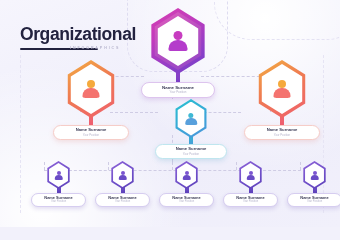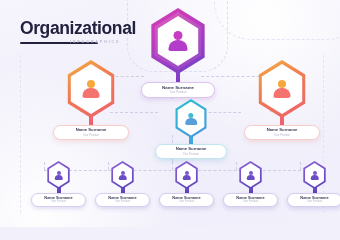--- a/index.html
+++ b/index.html
@@ -26,21 +26,21 @@
   .bg-dash-2 {
     position:absolute; left:214px; top:-34px; width:150px; height:74px;
     border:1px dashed #e4e2f3; border-radius:40px;
   }
   .bg-dash-3 {
     position:absolute; left:20px; top:55px; width:304px; height:158px;
     border-left:1px dashed #e6e4f4; border-right:1px dashed #e6e4f4;
   }
 
   
-  .title-block { position:absolute; left:20px; top:20px; }
+  .title-block { position:absolute; left:20px; top:26px; }
   .title-main {
     font-size:17.5px; font-weight:700; color:#22223f;
     letter-spacing:-0.4px; line-height:1;
   }
   .title-rule {
     width:78px; height:2.4px; background:#22223f;
     border-radius:2px; margin-top:4px;
   }
   .title-sub {
     position:absolute; left:50px; top:20px;

